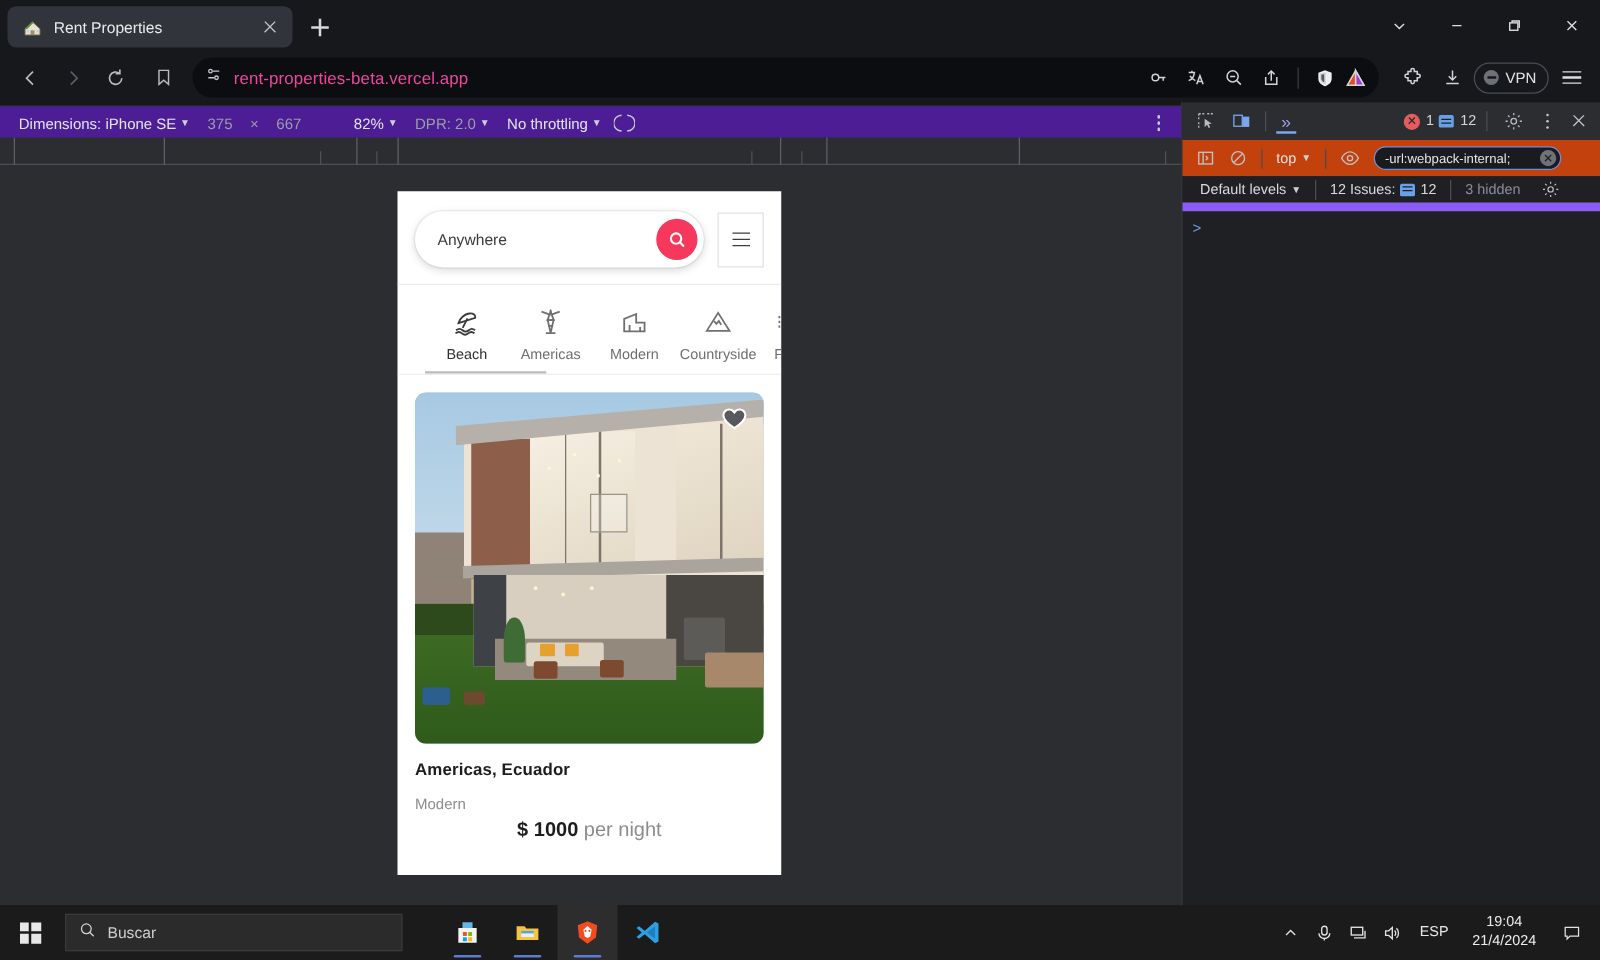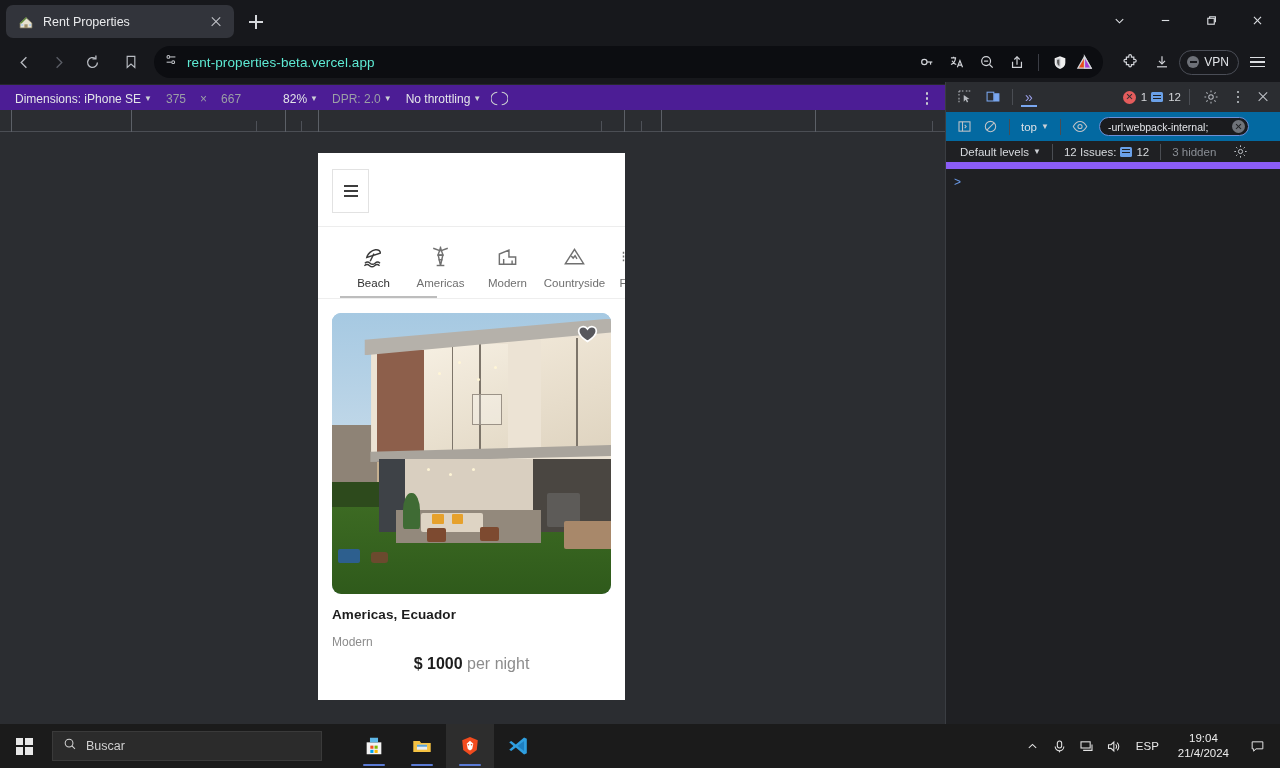--- a/index.html
+++ b/index.html
@@ -57,21 +57,21 @@
     background: #17181c;
   }
   .navbtn { width: 32px; height: 32px; display: flex; align-items: center; justify-content: center; cursor: pointer; }
   .navbtn svg { stroke: #b9bcc2; fill: none; stroke-width: 1.4; }
   .navbtn.disabled svg { stroke: #5b5e66; }
   .bookmark-btn { width: 30px; height: 32px; display: flex; align-items: center; justify-content: center; margin-left: 6px; cursor: pointer; }
   .urlbar {
     flex: 1; height: 32px; margin: 0 6px; background: #0c0d11; border-radius: 16px;
     display: flex; align-items: center; padding: 0 10px; gap: 9px;
   }
-  .url-text { color: #5eead4; font-size: 13.5px; letter-spacing: .1px; }
+  .url-text { color: #ec4899; font-size: 13.5px; letter-spacing: .1px; }
   .urlicons { display: flex; align-items: center; gap: 2px; margin-left: auto; }
   .uibtn { width: 28px; height: 28px; display: flex; align-items: center; justify-content: center; cursor: pointer; }
   .uibtn svg { stroke: #d2d4d9; fill: none; stroke-width: 1.35; }
   .vsep { width: 1px; height: 17px; background: #3b3d45; margin: 0 5px; }
   .brave-lion { width: 17px; height: 18px; }
   .rightbtns { display: flex; align-items: center; gap: 3px; margin-left: 6px; }
   .vpnpill {
     display: flex; align-items: center; gap: 5px; height: 25px; padding: 0 9px 0 7px;
     border: 1px solid #4a4d56; border-radius: 13px; color: #e3e5e9; font-size: 12px;
     cursor: pointer;
@@ -234,21 +234,21 @@
   .errbadge { display: flex; align-items: center; gap: 5px; color: #d4d6da; font-size: 11.5px; cursor: pointer; }
   .err-circle { width: 13px; height: 13px; border-radius: 50%; background: #e45c5c; display:flex; align-items:center; justify-content:center; }
   .err-circle::before, .err-circle::after { content:""; position:absolute; width:7px; height:1.2px; background:#2b2d31; }
   .err-circle::before { transform: rotate(45deg); } .err-circle::after { transform: rotate(-45deg); }
   .msg-sq { width: 12px; height: 10px; background: #6aa0e8; border-radius: 1.5px; position: relative; }
   .msg-sq::after { content:""; position:absolute; left:2px; top:2.5px; width:8px; height:1px; background:#1f2023; box-shadow: 0 3px 0 #1f2023; }
   .dp-close { width: 22px; height: 22px; position: relative; cursor: pointer; }
   .dp-close::before, .dp-close::after { content:""; position:absolute; left:5px; top:10.4px; width:12px; height:1.3px; background:#c5c8cd; }
   .dp-close::before { transform: rotate(45deg); } .dp-close::after { transform: rotate(-45deg); }
 
-  .console-toolbar { height: 29px; display: flex; align-items: center; gap: 4px; padding: 0 7px; background: #0369a1; }
+  .console-toolbar { height: 29px; display: flex; align-items: center; gap: 4px; padding: 0 7px; background: #c2410c; }
   .ct-icon { width: 22px; height: 22px; display: flex; align-items: center; justify-content: center; cursor: pointer; }
   .ct-icon svg { stroke: #bfc2c7; fill: none; stroke-width: 1.3; }
   .ct-select { color: #dfe1e5; font-size: 11.5px; display: flex; align-items: center; gap: 4px; padding: 0 3px; cursor: pointer; }
   .filterbox {
     flex: 1; max-width: 150px; height: 19px; margin-left: 4px;
     border: 1px solid #6d8fd6; border-radius: 10px; background: #1a1b1e;
     display: flex; align-items: center; padding: 0 3px 0 8px; gap: 3px;
   }
   .filterbox .ftxt { flex: 1; color: #e3e5e9; font-size: 10.5px; white-space: nowrap; overflow: hidden; }
   .fclear { width: 13px; height: 13px; border-radius: 50%; background: #6f7379; position: relative; flex: 0 0 13px; cursor: pointer; }
@@ -485,20 +485,29 @@
         <i class="short" style="left:641px"></i>
       <i style="left:661px"></i>
         <i style="left:815px"></i>
         <i class="short" style="left:932px"></i>
     </div>
 
     <div class="pagearea">
       <div class="viewport">
 
         <div class="app-top">
+          <div class="searchpill">
+            <span class="ph" title="Anywhere">Anywhere</span>
+            <span class="searchcircle" style="background: rgb(245, 56, 91);">
+              <svg viewBox="0 0 20 20" width="16" height="16">
+                  <circle cx="8.6" cy="8.6" r="5.2"></circle>
+                  <line x1="12.6" y1="12.6" x2="16.4" y2="16.4"></line>
+                </svg>
+            </span>
+          </div>
           <div class="menubox">
               <i></i>
               <i></i>
               <i></i>
             </div>
         </div>
 
         <div class="divider"></div>
 
         <div class="cats-wrap">

